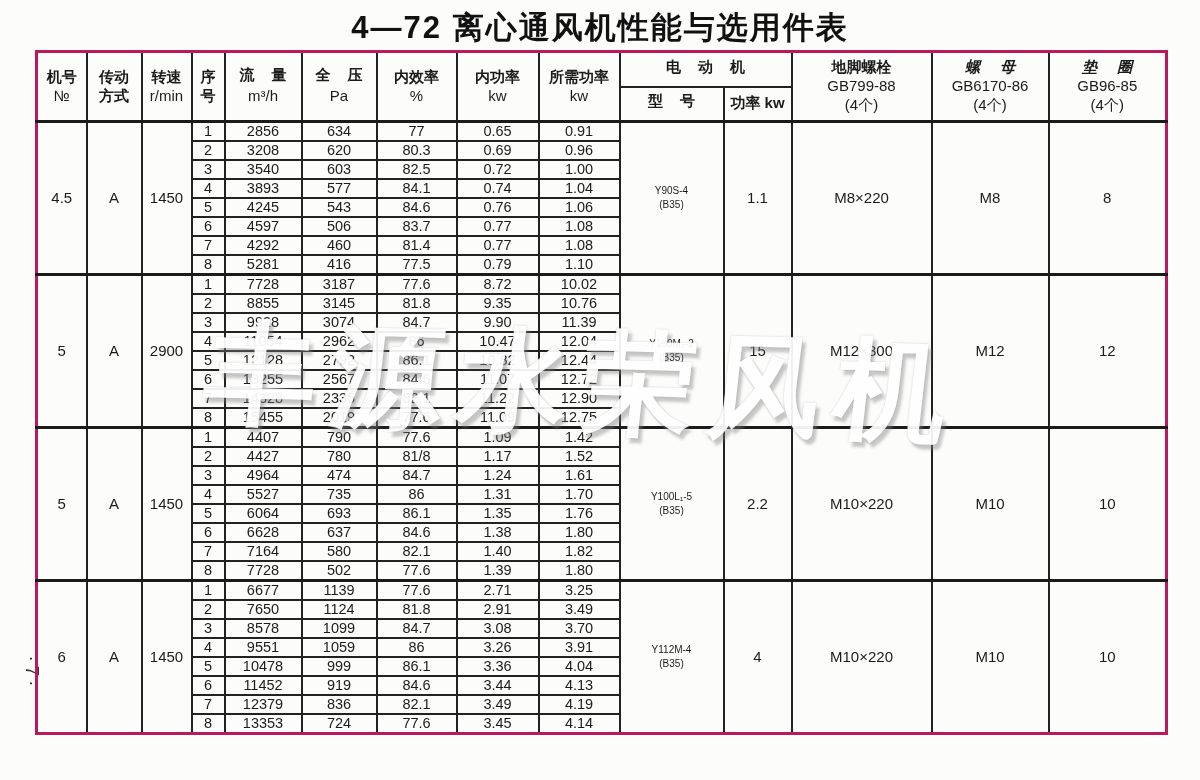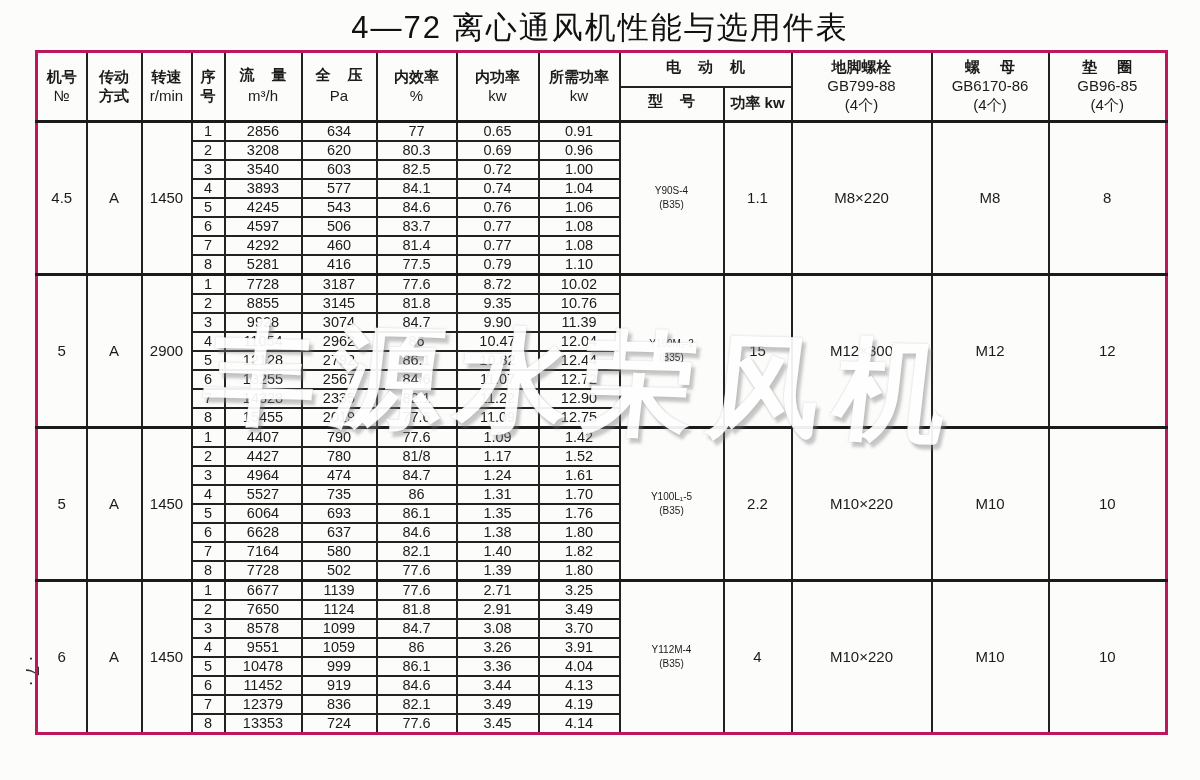--- a/index.html
+++ b/index.html
@@ -3,40 +3,40 @@
 <meta charset="utf-8">
 <style>
   html,body{margin:0;padding:0;}
   body{
     width:1200px;height:780px;overflow:hidden;position:relative;
     background:#fcfcfb;color:#1b1b1b;
     font-family:"Liberation Sans","DejaVu Sans",sans-serif;
   }
   .page-title{
     position:absolute;left:0;top:7px;width:1200px;text-align:center;
-    font-size:31px;font-weight:normal;letter-spacing:2px;color:#111;
+    font-size:31px;font-weight:bold;letter-spacing:2px;color:#111;
   }
   .page-num{
     position:absolute;left:14px;top:662px;font-size:19px;color:#333;
     transform:rotate(90deg);letter-spacing:4px;
   }
   .tbl-wrap{position:absolute;left:35px;top:50px;}
   table{
     border-collapse:collapse;table-layout:fixed;width:1130px;
     border:3px solid #be185d;
   }
   th,td{
     border:2px solid #222;padding:0;text-align:center;vertical-align:middle;
     color:#1b1b1b;overflow:hidden;white-space:nowrap;
   }
   thead tr{height:35px;}
   thead th{font-size:15px;font-weight:600;line-height:1.25;}
   thead th .ln{display:block;}
   thead th .sub{font-weight:500;}
-  .spread{word-spacing:16px;}
+  .spread{word-spacing:16px;font-style:italic;}
   .spread-sm{word-spacing:8px;font-family:Liberation Mono, monospace;}
   thead tr:last-child th{border-bottom:3px solid #1b1b1b;margin-top:8px;}
   tbody td{height:17px;line-height:17px;font-size:14.5px;}
   tbody td.merged{font-size:15px;line-height:1.3;}
   tbody td.motor-cell div{line-height:1.45;font-size:10px;}
   tr.group-start td{border-top:3px solid #1b1b1b;}
   .watermark{
     position:absolute;left:205px;top:308px;z-index:5;pointer-events:none;
     font-size:112px;font-weight:bold;color:#ffffff;opacity:.93;
     letter-spacing:14px;white-space:nowrap;

